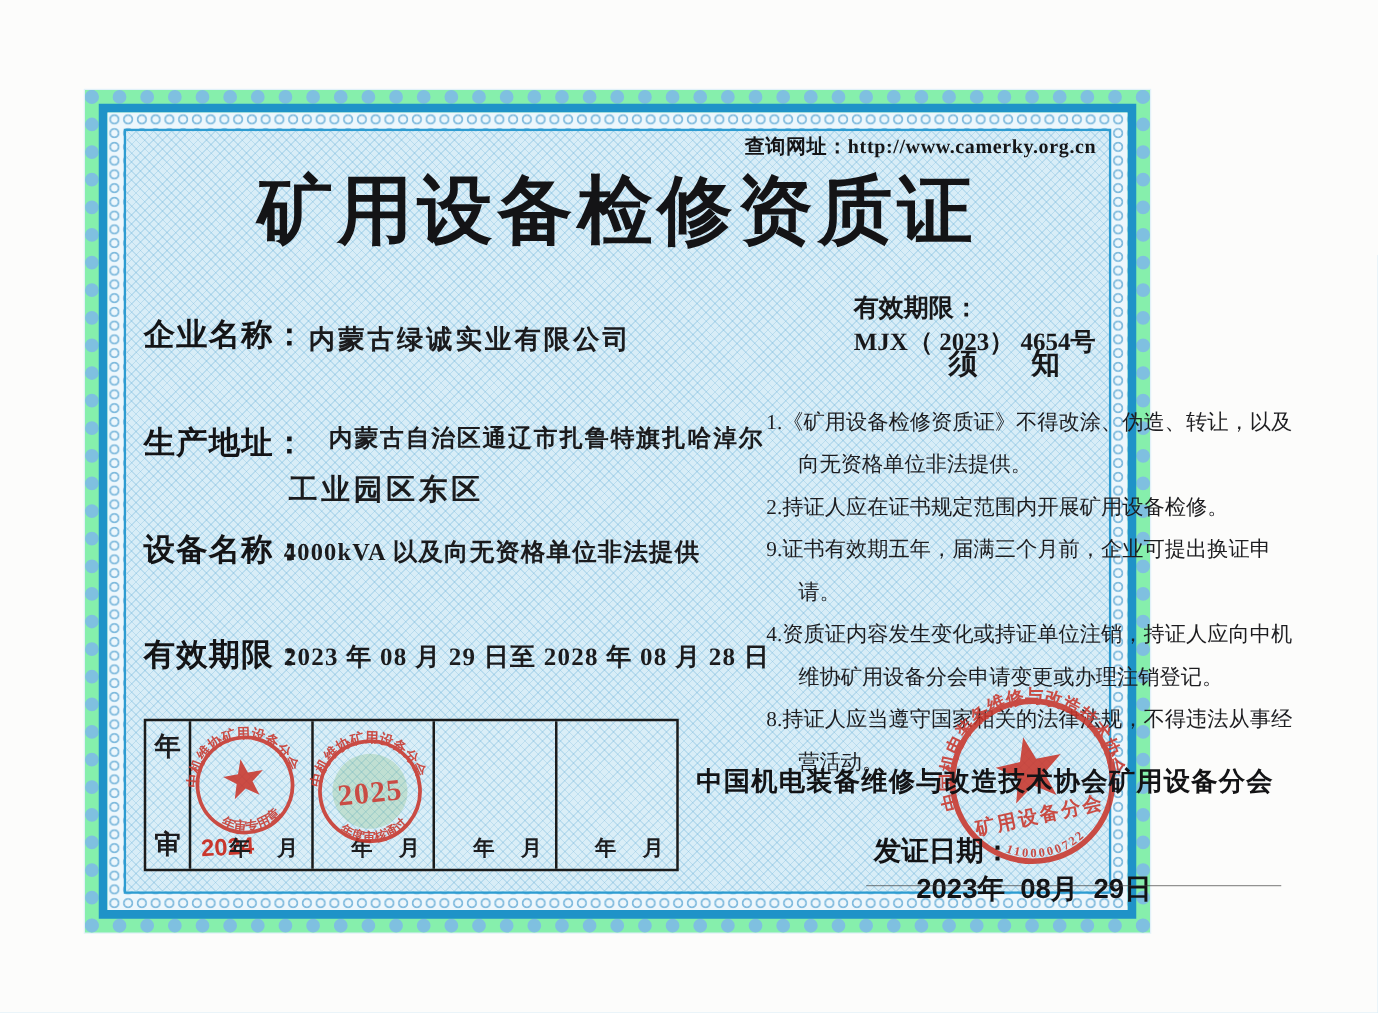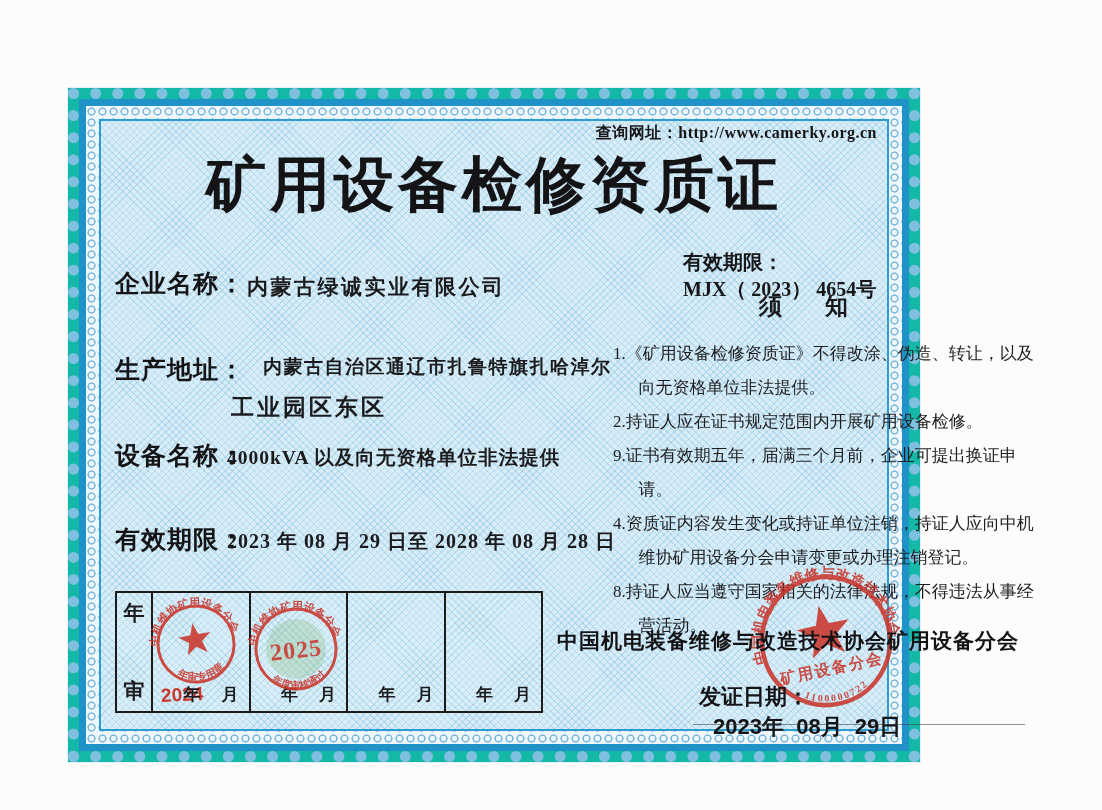--- a/index.html
+++ b/index.html
@@ -4,22 +4,22 @@
 <style>
   html,body{margin:0;padding:0;}
   body{
     width:1102px;height:810px;position:relative;overflow:hidden;
     background:#fcfcfb;
     font-family:"Liberation Sans", sans-serif;
     color:#1c1c1e;
   }
   
   .cert{
-    position:absolute;left:68px;top:88px;width:852px;height:674px;
-    box-sizing:border-box;border:11px dotted #7fc0e0;background:#14b8a6;
+    position:absolute;left:68px;top:72px;width:852px;height:674px;
+    box-sizing:border-box;border:11px dotted #7fc0e0;background:#86efac;
     box-shadow:0 0 0 1px #e2f1f9;
   }
   .frame-solid{box-sizing:border-box;width:100%;height:100%;border:7px solid #1f93c8;}
   .frame-band{
     box-sizing:border-box;width:100%;height:100%;padding:13px;
     background-color:#edf7fc;
     background-image:radial-gradient(circle, rgba(35,135,195,0) 2.5px, rgba(35,135,195,.55) 3px, rgba(35,135,195,.55) 3.8px, rgba(35,135,195,0) 4.4px);
     background-size:11px 11px;
   }
   .frame-line{box-sizing:border-box;width:100%;height:100%;border:2px solid #2d9cd1;}
@@ -76,21 +76,21 @@
   .ar-label-col{flex:0 0 34px;border-left:none;display:flex;flex-direction:column;
     justify-content:space-between;align-items:center;padding:6px 0;font-size:21px;font-weight:700;}
   .ar-cell-text{position:absolute;bottom:5px;right:8px;font-size:17px;font-weight:600;letter-spacing:2px;}
   .ar-year-stamp{position:absolute;bottom:5px;left:8px;font-size:19px;font-weight:800;color:#c9362c;transform:rotate(-3deg);}
   
   .issuer-name{
     top:506px;left:448px;width:478px;text-align:center;
     font-size:21px;font-weight:800;letter-spacing:1px;color:#131315;
   }
   .issue-date{top:561px;left:598px;font-size:22px;font-weight:800;color:#131315;}
-  .issue-date .date-val{margin-left:14px;text-align:center;}
+  .issue-date .date-val{margin-left:34px;text-align:center;}
   .date-underline{top:603px;left:592px;width:332px;height:1px;background:#3a3a3a;opacity:.55;}
   
   .stamp{opacity:.88;}
   .stamp text{fill:#c9362c;font-family:"Liberation Serif", serif;font-weight:700;}
   .stamp-main{top:440px;left:645px;transform:rotate(-12deg);}
   .stamp-2024{top:475px;left:47px;transform:rotate(-10deg);}
   .stamp-2025{top:478px;left:145px;transform:rotate(-6deg);}
 </style>
 </head>
 <body>

